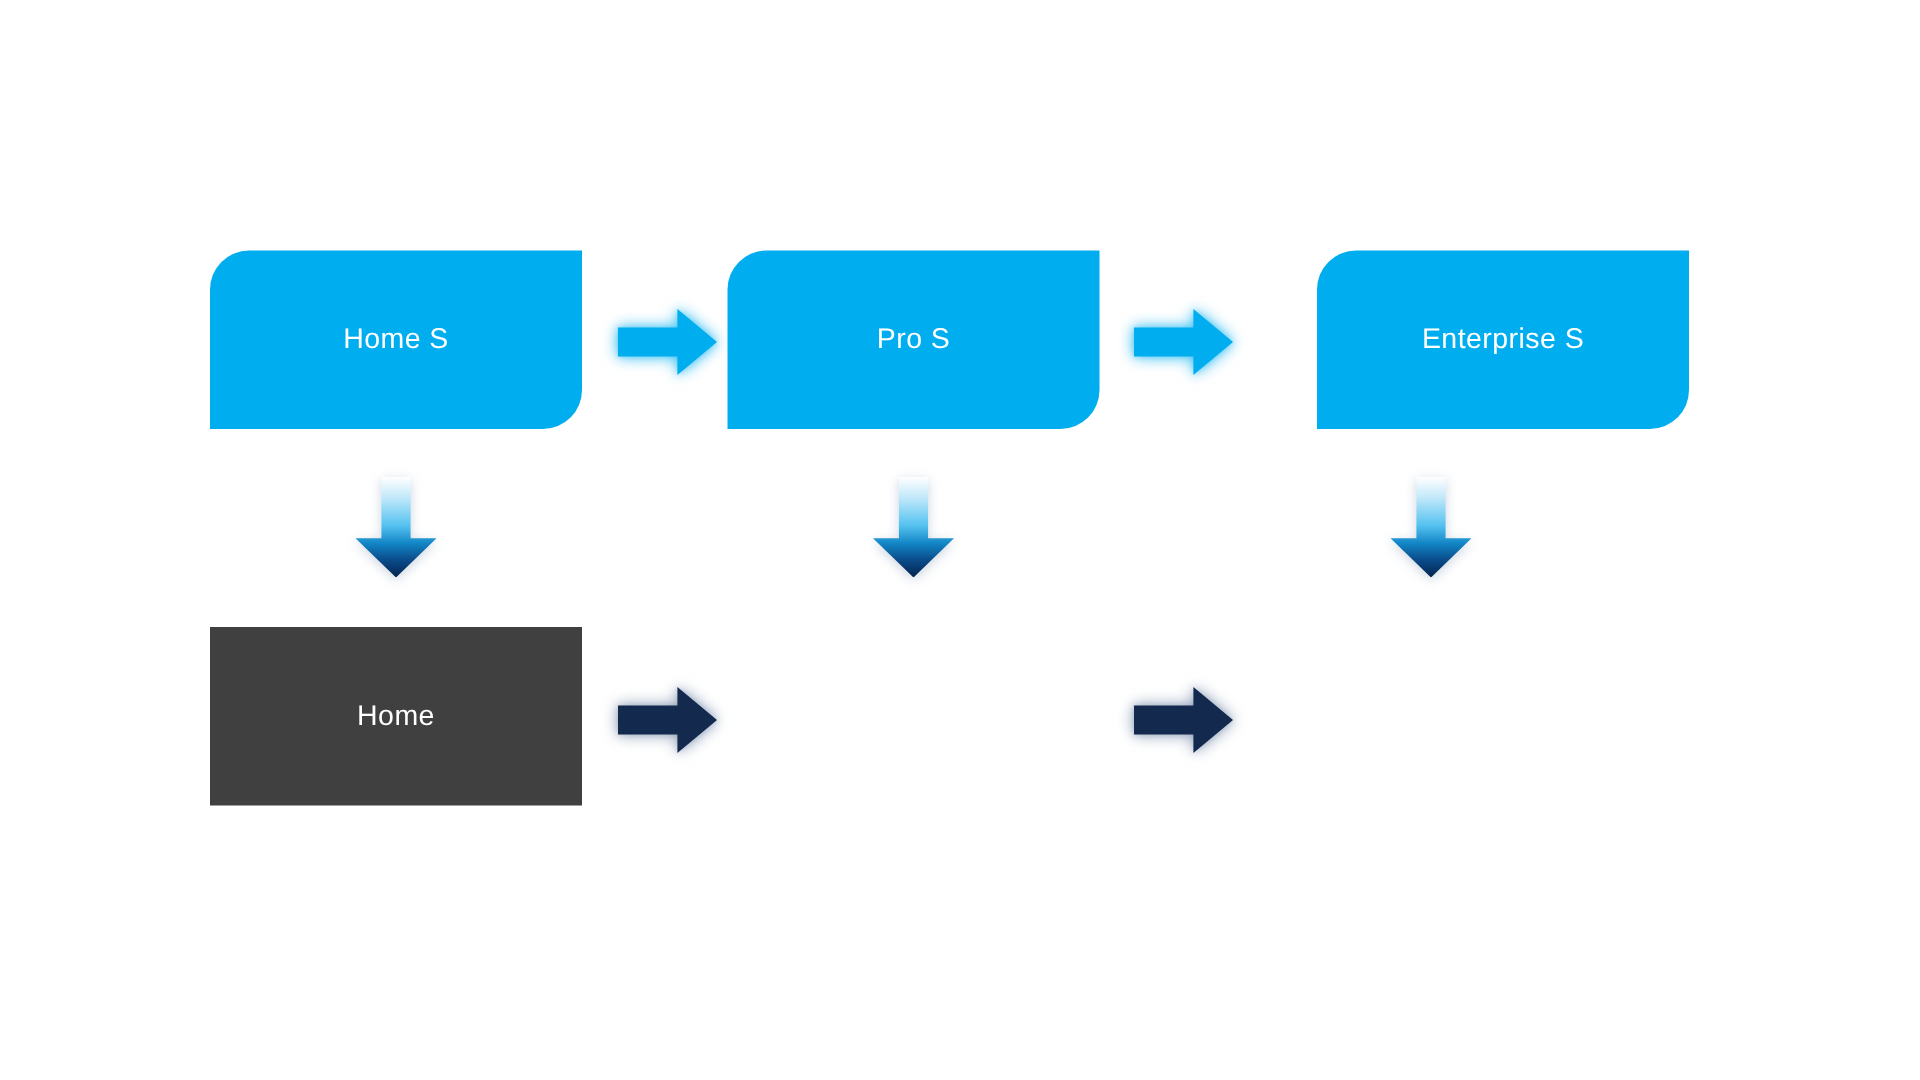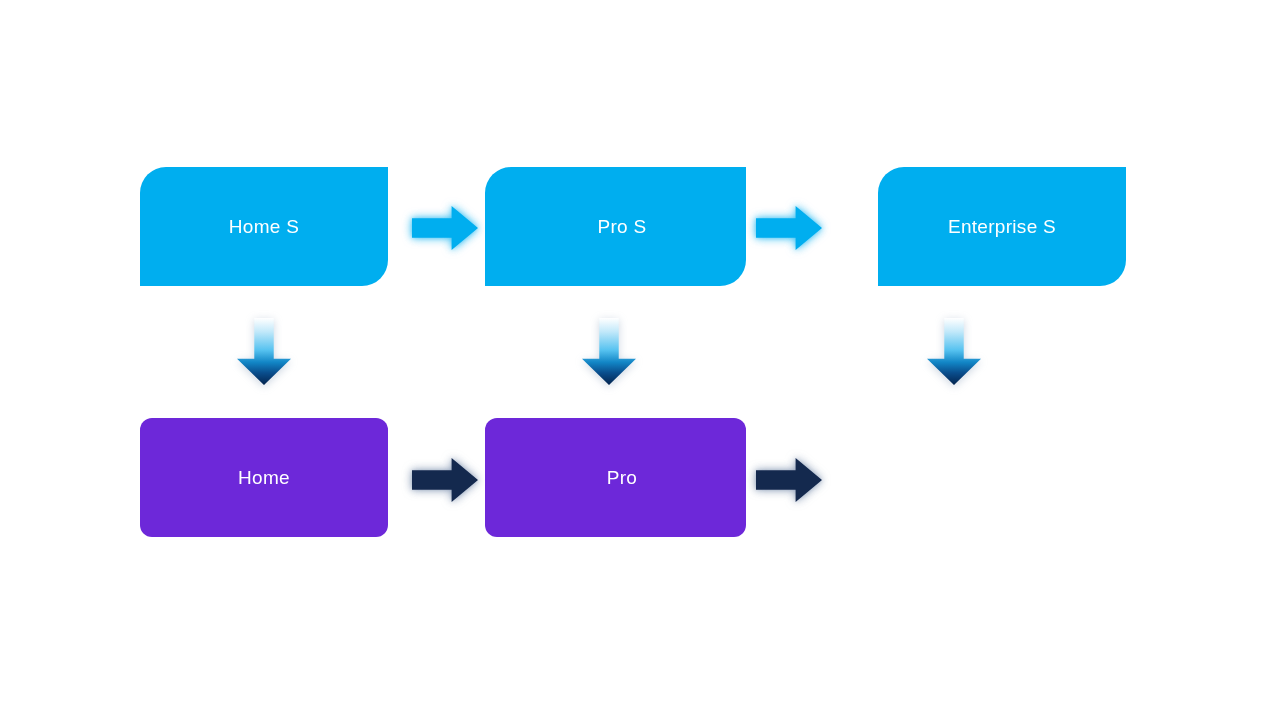--- a/index.html
+++ b/index.html
@@ -32,25 +32,25 @@
     letter-spacing: 0.3px;
     white-space: nowrap;
   }
   .node.top-style {
     top: 167px;
     background: #00AEEF;
     border-radius: 26px 0 26px 0;
   }
   .node.bottom-style {
     top: 418px;
-    background: #6d28d9;
-    border-radius: 12px;
+    background: #404040;
+    border-radius: 0;
   }
   .col-0 { left: 140px; text-align: right; }
-  .col-1 { left: 485px; padding-left: 13px; }
+  .col-1 { left: 485px; }
   .col-2 { left: 878px; }
 
   
   .harrow-wrap {
     position: absolute;
     width: 66px;
     height: 44px;
   }
   .harrow-wrap.glow-light { filter: drop-shadow(0 0 5px rgba(0,174,239,0.60)) drop-shadow(0 0 2px rgba(0,174,239,0.45)); }
   .harrow-wrap.glow-dark  { filter: drop-shadow(0 0 5px rgba(96,120,156,0.55)) drop-shadow(0 0 2px rgba(96,120,156,0.40)); }
@@ -101,23 +101,20 @@
   <div class="node top-style col-1">
     <span class="node-label">Pro S</span>
   </div>
   <div class="node top-style col-2">
     <span class="node-label">Enterprise S</span>
   </div>
 
   <div class="node bottom-style col-0">
     <span class="node-label">Home</span>
   </div>
-  <div class="node bottom-style col-1">
-    <span class="node-label">Pro</span>
-  </div>
 
   <div class="harrow-wrap glow-light row-top-arrows gap-0">
     <div class="harrow fill-light"></div>
   </div>
   <div class="harrow-wrap glow-light row-top-arrows gap-1">
     <div class="harrow fill-light"></div>
   </div>
 
   <div class="harrow-wrap glow-dark row-bottom-arrows gap-0">
     <div class="harrow fill-dark"></div>

